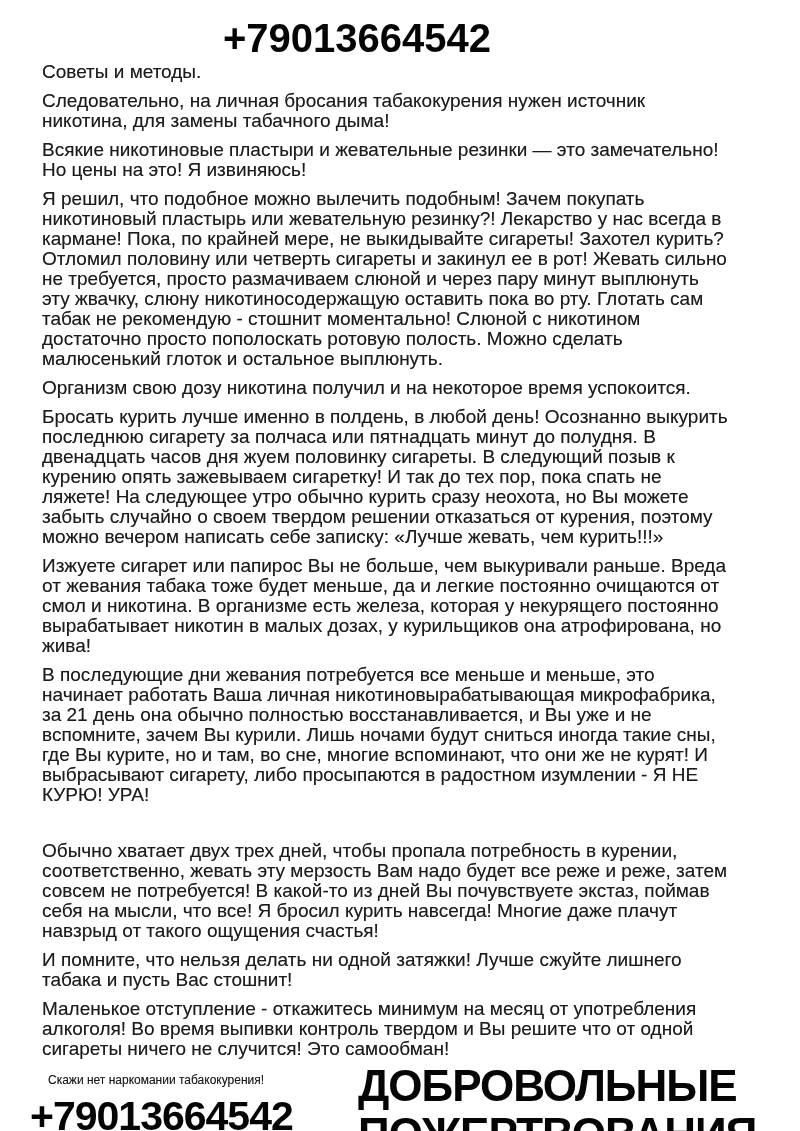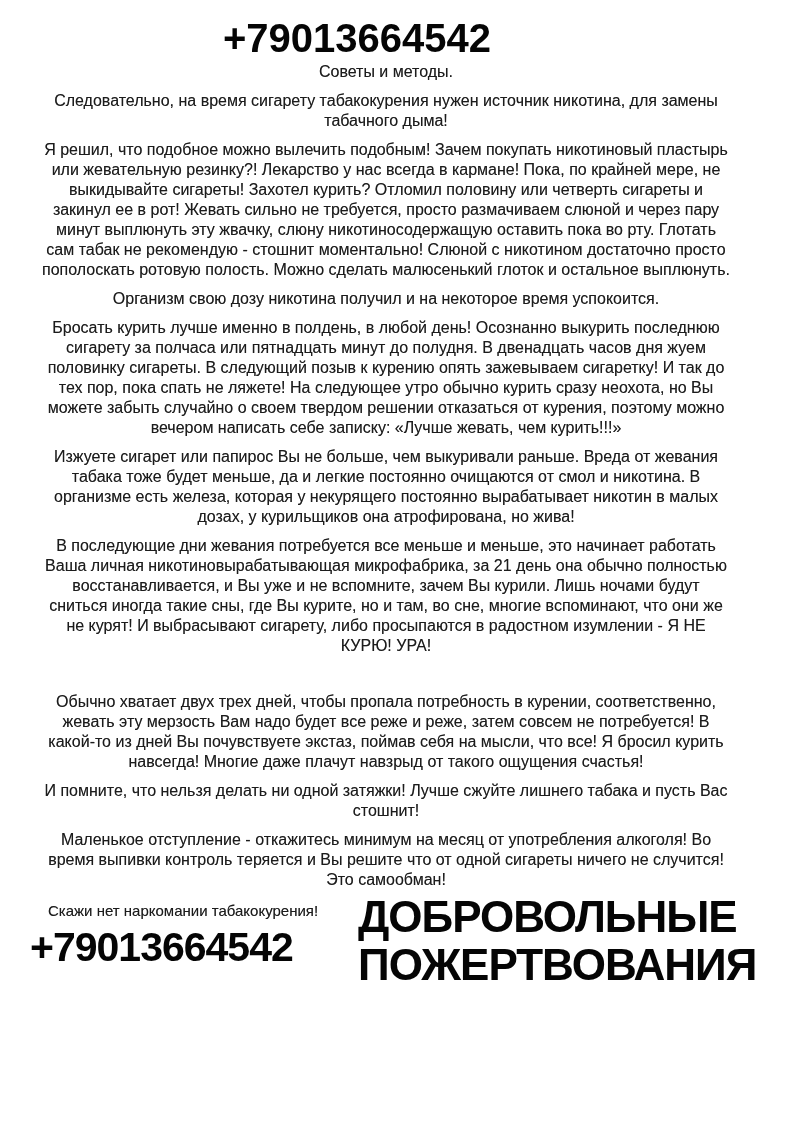--- a/index.html
+++ b/index.html
@@ -26,43 +26,42 @@
     font-weight: bold;
     color: #050505;
     letter-spacing: 0px;
     line-height: 1.0;
     margin-top: 6px;
     margin-bottom: 4px;
     font-family: "Liberation Sans", sans-serif;
   }
   
   .doc p {
-    font-size: 16px;
+    font-size: 19px;
     line-height: 20px;
     margin: 0 0 9px 0;
     color: #1c1c1c;
     text-shadow: 0 0 0.4px rgba(30,30,30,0.5); 
-    text-align: center;
   }
   .doc p.gap-before {
     margin-top: 36px;
   }
   
   .bottom {
     display: flex;
     align-items: flex-start;
     margin-top: 2px;
   }
   .bottom-left {
     width: 278px;
     flex: 0 0 278px;
     margin-left: -12px;
   }
   .bottom-left .slogan {
-    font-size: 15px;
+    font-size: 12px;
     line-height: 20px;
     color: #1c1c1c;
     margin: 2px 0 6px 18px;
     white-space: nowrap;
     text-shadow: 0 0 0.4px rgba(30,30,30,0.5);
   }
   .bottom-left .big-phone {
     font-size: 41px;
     font-weight: bold;
     color: #050505;
@@ -86,29 +85,30 @@
 </style>
 </head>
 <body>
 
 <div class="page">
 
   <div class="top-phone">+79013664542</div>
 
   <div class="doc">
     <p>Советы и методы.</p>
-    <p>Следовательно, на время сигарету табакокурения нужен источник никотина, для замены табачного дыма!</p>
+    <p>Следовательно, на личная бросания табакокурения нужен источник никотина, для замены табачного дыма!</p>
+    <p>Всякие никотиновые пластыри и жевательные резинки — это замечательно! Но цены на это! Я извиняюсь!</p>
     <p>Я решил, что подобное можно вылечить подобным! Зачем покупать никотиновый пластырь или жевательную резинку?! Лекарство у нас всегда в кармане! Пока, по крайней мере, не выкидывайте сигареты! Захотел курить? Отломил половину или четверть сигареты и закинул ее в рот! Жевать сильно не требуется, просто размачиваем слюной и через пару минут выплюнуть эту жвачку, слюну никотиносодержащую оставить пока во рту. Глотать сам табак не рекомендую - стошнит моментально! Слюной с никотином достаточно просто пополоскать ротовую полость. Можно сделать малюсенький глоток и остальное выплюнуть.</p>
     <p>Организм свою дозу никотина получил и на некоторое время успокоится.</p>
     <p>Бросать курить лучше именно в полдень, в любой день! Осознанно выкурить последнюю сигарету за полчаса или пятнадцать минут до полудня. В двенадцать часов дня жуем половинку сигареты. В следующий позыв к курению опять зажевываем сигаретку! И так до тех пор, пока спать не ляжете! На следующее утро обычно курить сразу неохота, но Вы можете забыть случайно о своем твердом решении отказаться от курения, поэтому можно вечером написать себе записку: «Лучше жевать, чем курить!!!»</p>
     <p>Изжуете сигарет или папирос Вы не больше, чем выкуривали раньше. Вреда от жевания табака тоже будет меньше, да и легкие постоянно очищаются от смол и никотина. В организме есть железа, которая у некурящего постоянно вырабатывает никотин в малых дозах, у курильщиков она атрофирована, но жива!</p>
     <p>В последующие дни жевания потребуется все меньше и меньше, это начинает работать Ваша личная никотиновырабатывающая микрофабрика, за 21 день она обычно полностью восстанавливается, и Вы уже и не вспомните, зачем Вы курили. Лишь ночами будут сниться иногда такие сны, где Вы курите, но и там, во сне, многие вспоминают, что они же не курят! И выбрасывают сигарету, либо просыпаются в радостном изумлении - Я НЕ КУРЮ! УРА!</p>
     <p class="gap-before">Обычно хватает двух трех дней, чтобы пропала потребность в курении, соответственно, жевать эту мерзость Вам надо будет все реже и реже, затем совсем не потребуется! В какой-то из дней Вы почувствуете экстаз, поймав себя на мысли, что все! Я бросил курить навсегда! Многие даже плачут навзрыд от такого ощущения счастья!</p>
     <p>И помните, что нельзя делать ни одной затяжки! Лучше сжуйте лишнего табака и пусть Вас стошнит!</p>
-    <p>Маленькое отступление - откажитесь минимум на месяц от употребления алкоголя! Во время выпивки контроль теряется и Вы решите что от одной сигареты ничего не случится! Это самообман!</p>
+    <p>Маленькое отступление - откажитесь минимум на месяц от употребления алкоголя! Во время выпивки контроль твердом и Вы решите что от одной сигареты ничего не случится! Это самообман!</p>
   </div>
 
   <div class="bottom">
     <div class="bottom-left">
       <div class="slogan">Скажи нет наркомании табакокурения!</div>
       <div class="big-phone">+79013664542</div>
     </div>
     <div class="bottom-right">
       <div class="donation-line">ДОБРОВОЛЬНЫЕ</div>
       <div class="donation-line">ПОЖЕРТВОВАНИЯ</div>

